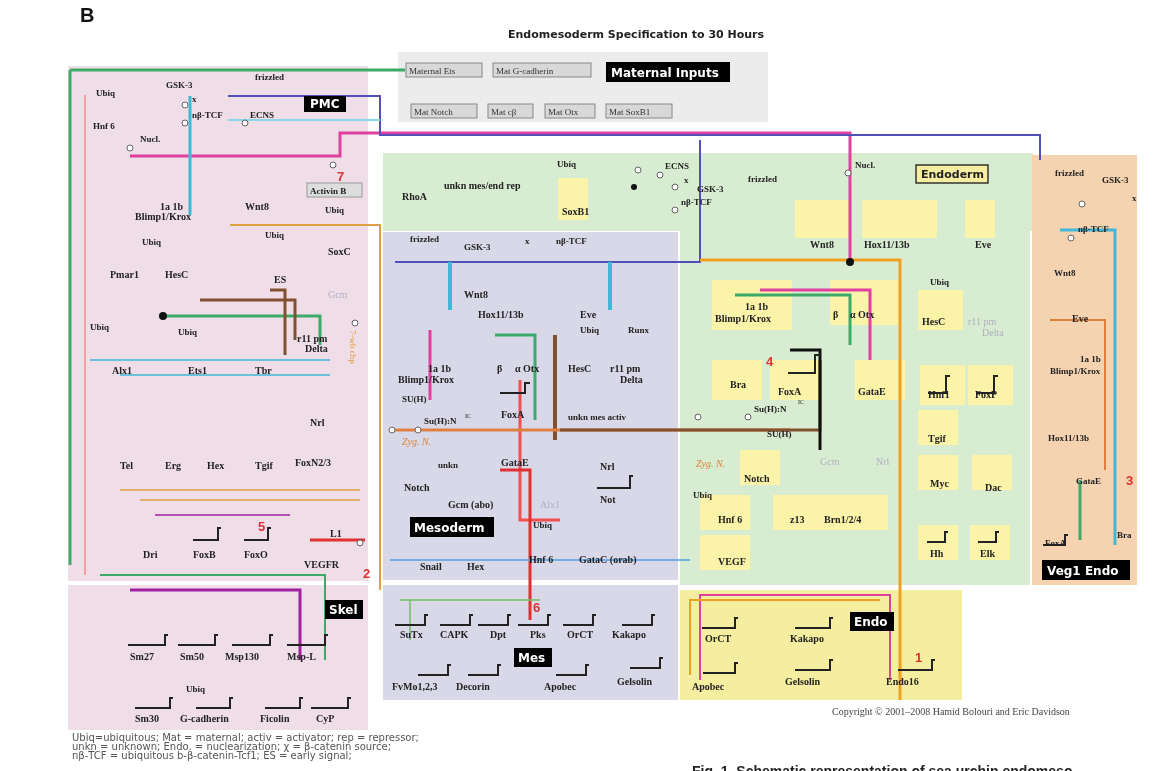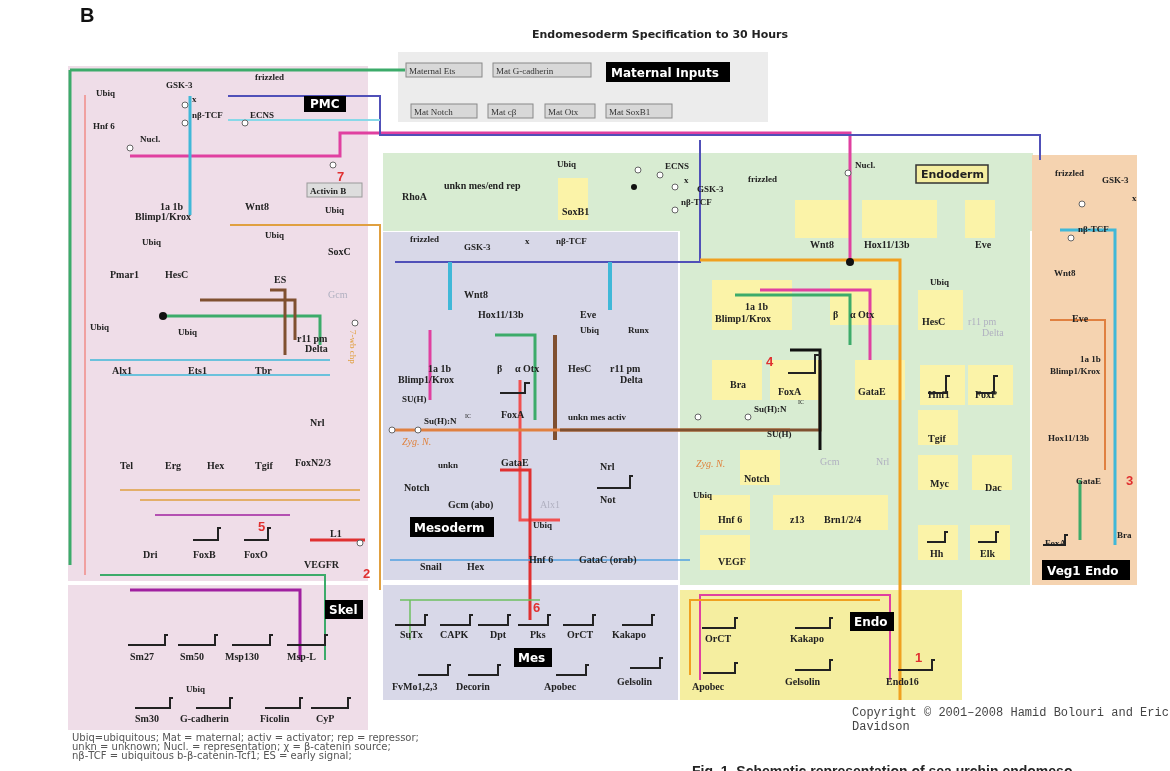--- a/index.html
+++ b/index.html
@@ -1,21 +1,21 @@
 <!DOCTYPE html>
 <html><head>
 <meta charset="utf-8">
 <style>
   html,body{margin:0;padding:0;background:#ffffff;}
   body{width:1170px;height:771px;overflow:hidden;position:relative;font-family:"Liberation Serif",serif;}
   #panel-letter{position:absolute;left:80px;top:4px;font-family:"Liberation Sans",sans-serif;font-weight:bold;font-size:20px;color:#111;}
-  #diagram-title{position:absolute;left:508px;top:28px;font-family:"DejaVu Sans",sans-serif;font-weight:bold;font-size:11px;color:#222;margin-left:24px;}
+  #diagram-title{position:absolute;left:508px;top:28px;font-family:"DejaVu Sans",sans-serif;font-weight:bold;font-size:11px;color:#222;}
   #diagram{position:absolute;left:0;top:0;}
   .legend{position:absolute;left:72px;top:733px;font-family:"DejaVu Sans",sans-serif;font-size:10px;line-height:9px;color:#555;}
-  .copyright{position:absolute;left:852px;top:706px;font-family:Liberation Mono, monospace;font-size:12px;color:#444;}
+  .copyright{position:absolute;left:832px;top:706px;font-family:Liberation Serif, serif;font-size:10px;color:#444;}
   .caption{position:absolute;left:692px;top:760px;font-family:"Liberation Sans",sans-serif;font-weight:bold;font-size:14px;color:#222;height:11px;overflow:hidden;line-height:22px;}
   svg text{font-family:"Liberation Serif",serif;}
   .gene{font-size:10px;fill:#222;font-weight:bold;}
   .gene-dim{font-size:10px;fill:#b0b0c0;}
   .region-label{font-family:"DejaVu Sans",sans-serif;font-size:12px;font-weight:bold;fill:#fff;}
   .mat-label{font-size:9px;fill:#333;}
   .small{font-size:9px;fill:#222;font-weight:bold;}
   .redno{font-family:"Liberation Sans",sans-serif;font-size:13px;font-weight:bold;fill:#e03030;}
   .orange-it{font-size:10px;fill:#e0803a;font-style:italic;}
 </style>
@@ -381,16 +381,16 @@
     <text class="redno" x="766" y="366">4</text>
     <text class="redno" x="258" y="531">5</text>
     <text class="redno" x="533" y="612">6</text>
     <text class="redno" x="337" y="181">7</text>
   </g>
 </svg>
 
 <div class="copyright">Copyright © 2001–2008 Hamid Bolouri and Eric Davidson</div>
 <div class="legend">
   <div>Ubiq=ubiquitous; Mat = maternal; activ = activator; rep = repressor;</div>
-  <div>unkn = unknown; Nucl. = representation; χ = β-catenin source;</div>
+  <div>unkn = unknown; Endo. = nuclearization; χ = β-catenin source;</div>
   <div>nβ-TCF = ubiquitous b-β-catenin-Tcf1; ES = early signal;</div>
 </div>
 <div class="caption">Fig. 1. Schematic representation of sea urchin endomeso</div>
 
 </body></html>

